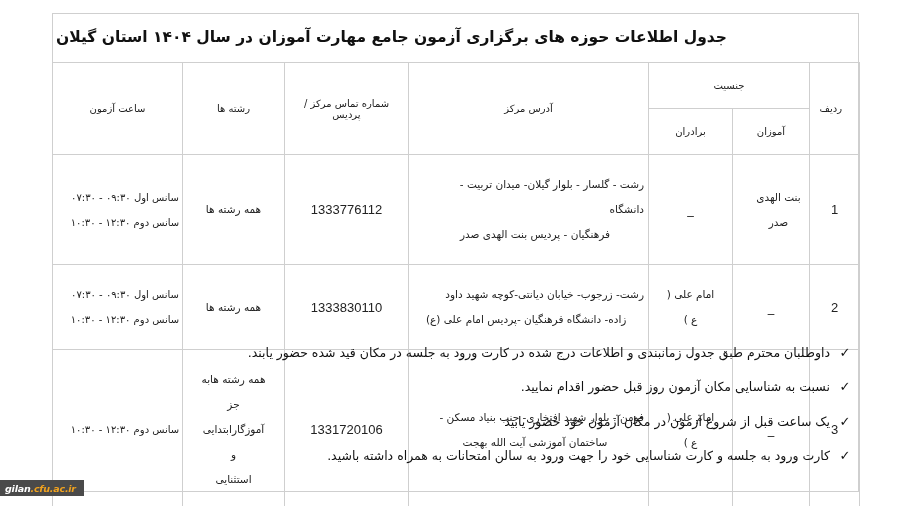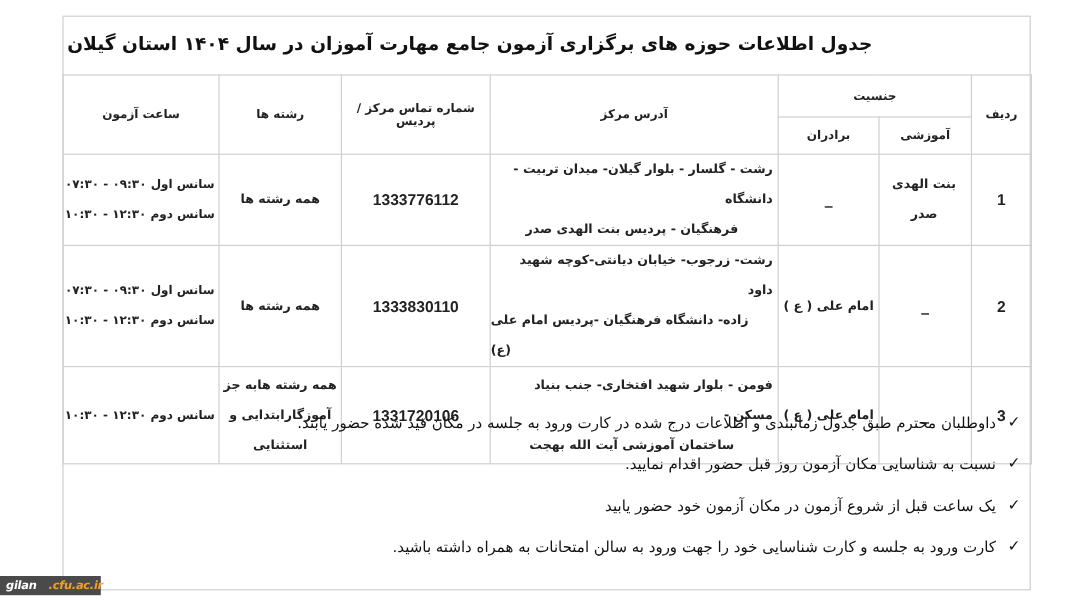--- a/index.html
+++ b/index.html
@@ -57,22 +57,22 @@
     position: absolute;
     left: 52px;
     top: 62px;
     width: 807px;
     border-collapse: collapse;
     direction: rtl;
     table-layout: fixed;
   }
   table.grid td, table.grid th {
     border: 1px solid #cfcfcf;
-    font-weight: bold;
-    padding: 0;
+    font-weight: normal;
+    padding: 17px;
     text-align: center;
     vertical-align: middle;
     color: #222;
   }
   .h-small { font-size: 10px; }
   .cell-text { font-size: 10.5px; line-height: 25px; }
   .num { font-family: "Liberation Sans", sans-serif; font-size: 13px; color: #333; }
   .addr { text-align: right !important; padding-right: 4px !important; font-size: 10.5px; line-height: 25px; }
   .time { text-align: left; font-size: 10px; line-height: 25px; padding-right: 2px !important; white-space: nowrap; }
   .dash { font-size: 13px; color: #444; }
@@ -114,21 +114,20 @@
     background: #4a4a4a;
     display: flex;
     align-items: center;
     padding-left: 5px;
     box-sizing: border-box;
     font-family: "DejaVu Sans", sans-serif;
     font-weight: bold;
     font-style: italic;
     font-size: 9.5px;
     letter-spacing: -0.2px;
-    gap: 10px;
   }
   .wm-a { color: #ffffff; }
   .wm-b { color: #f0a21f; }
 </style>
 </head>
 <body>
 
 <div class="frame"></div>
 
 <div class="title">
@@ -148,21 +147,21 @@
   <thead>
     <tr style="height:35px">
       <th rowspan="2" class="h-small">ردیف</th>
       <th colspan="2" class="h-small">جنسیت</th>
       <th rowspan="2" class="h-small">آدرس  مرکز</th>
       <th rowspan="2" class="h-small">شماره تماس مرکز /پردیس</th>
       <th rowspan="2" class="h-small">رشته ها</th>
       <th rowspan="2" class="h-small">ساعت آزمون</th>
     </tr>
     <tr style="height:31px">
-      <th class="h-small">آموزشی</th>
+      <th class="h-small">آموزان</th>
       <th class="h-small">برادران</th>
     </tr>
   </thead>
   <tbody>
     <tr style="height:58px">
       <td class="num">1</td>
       <td class="cell-text" style="text-align:center;padding-right:2px">بنت الهدی صدر</td>
       <td class="dash">_</td>
       <td class="addr">
         <div>رشت - گلسار - بلوار گیلان- میدان تربیت - دانشگاه</div>

